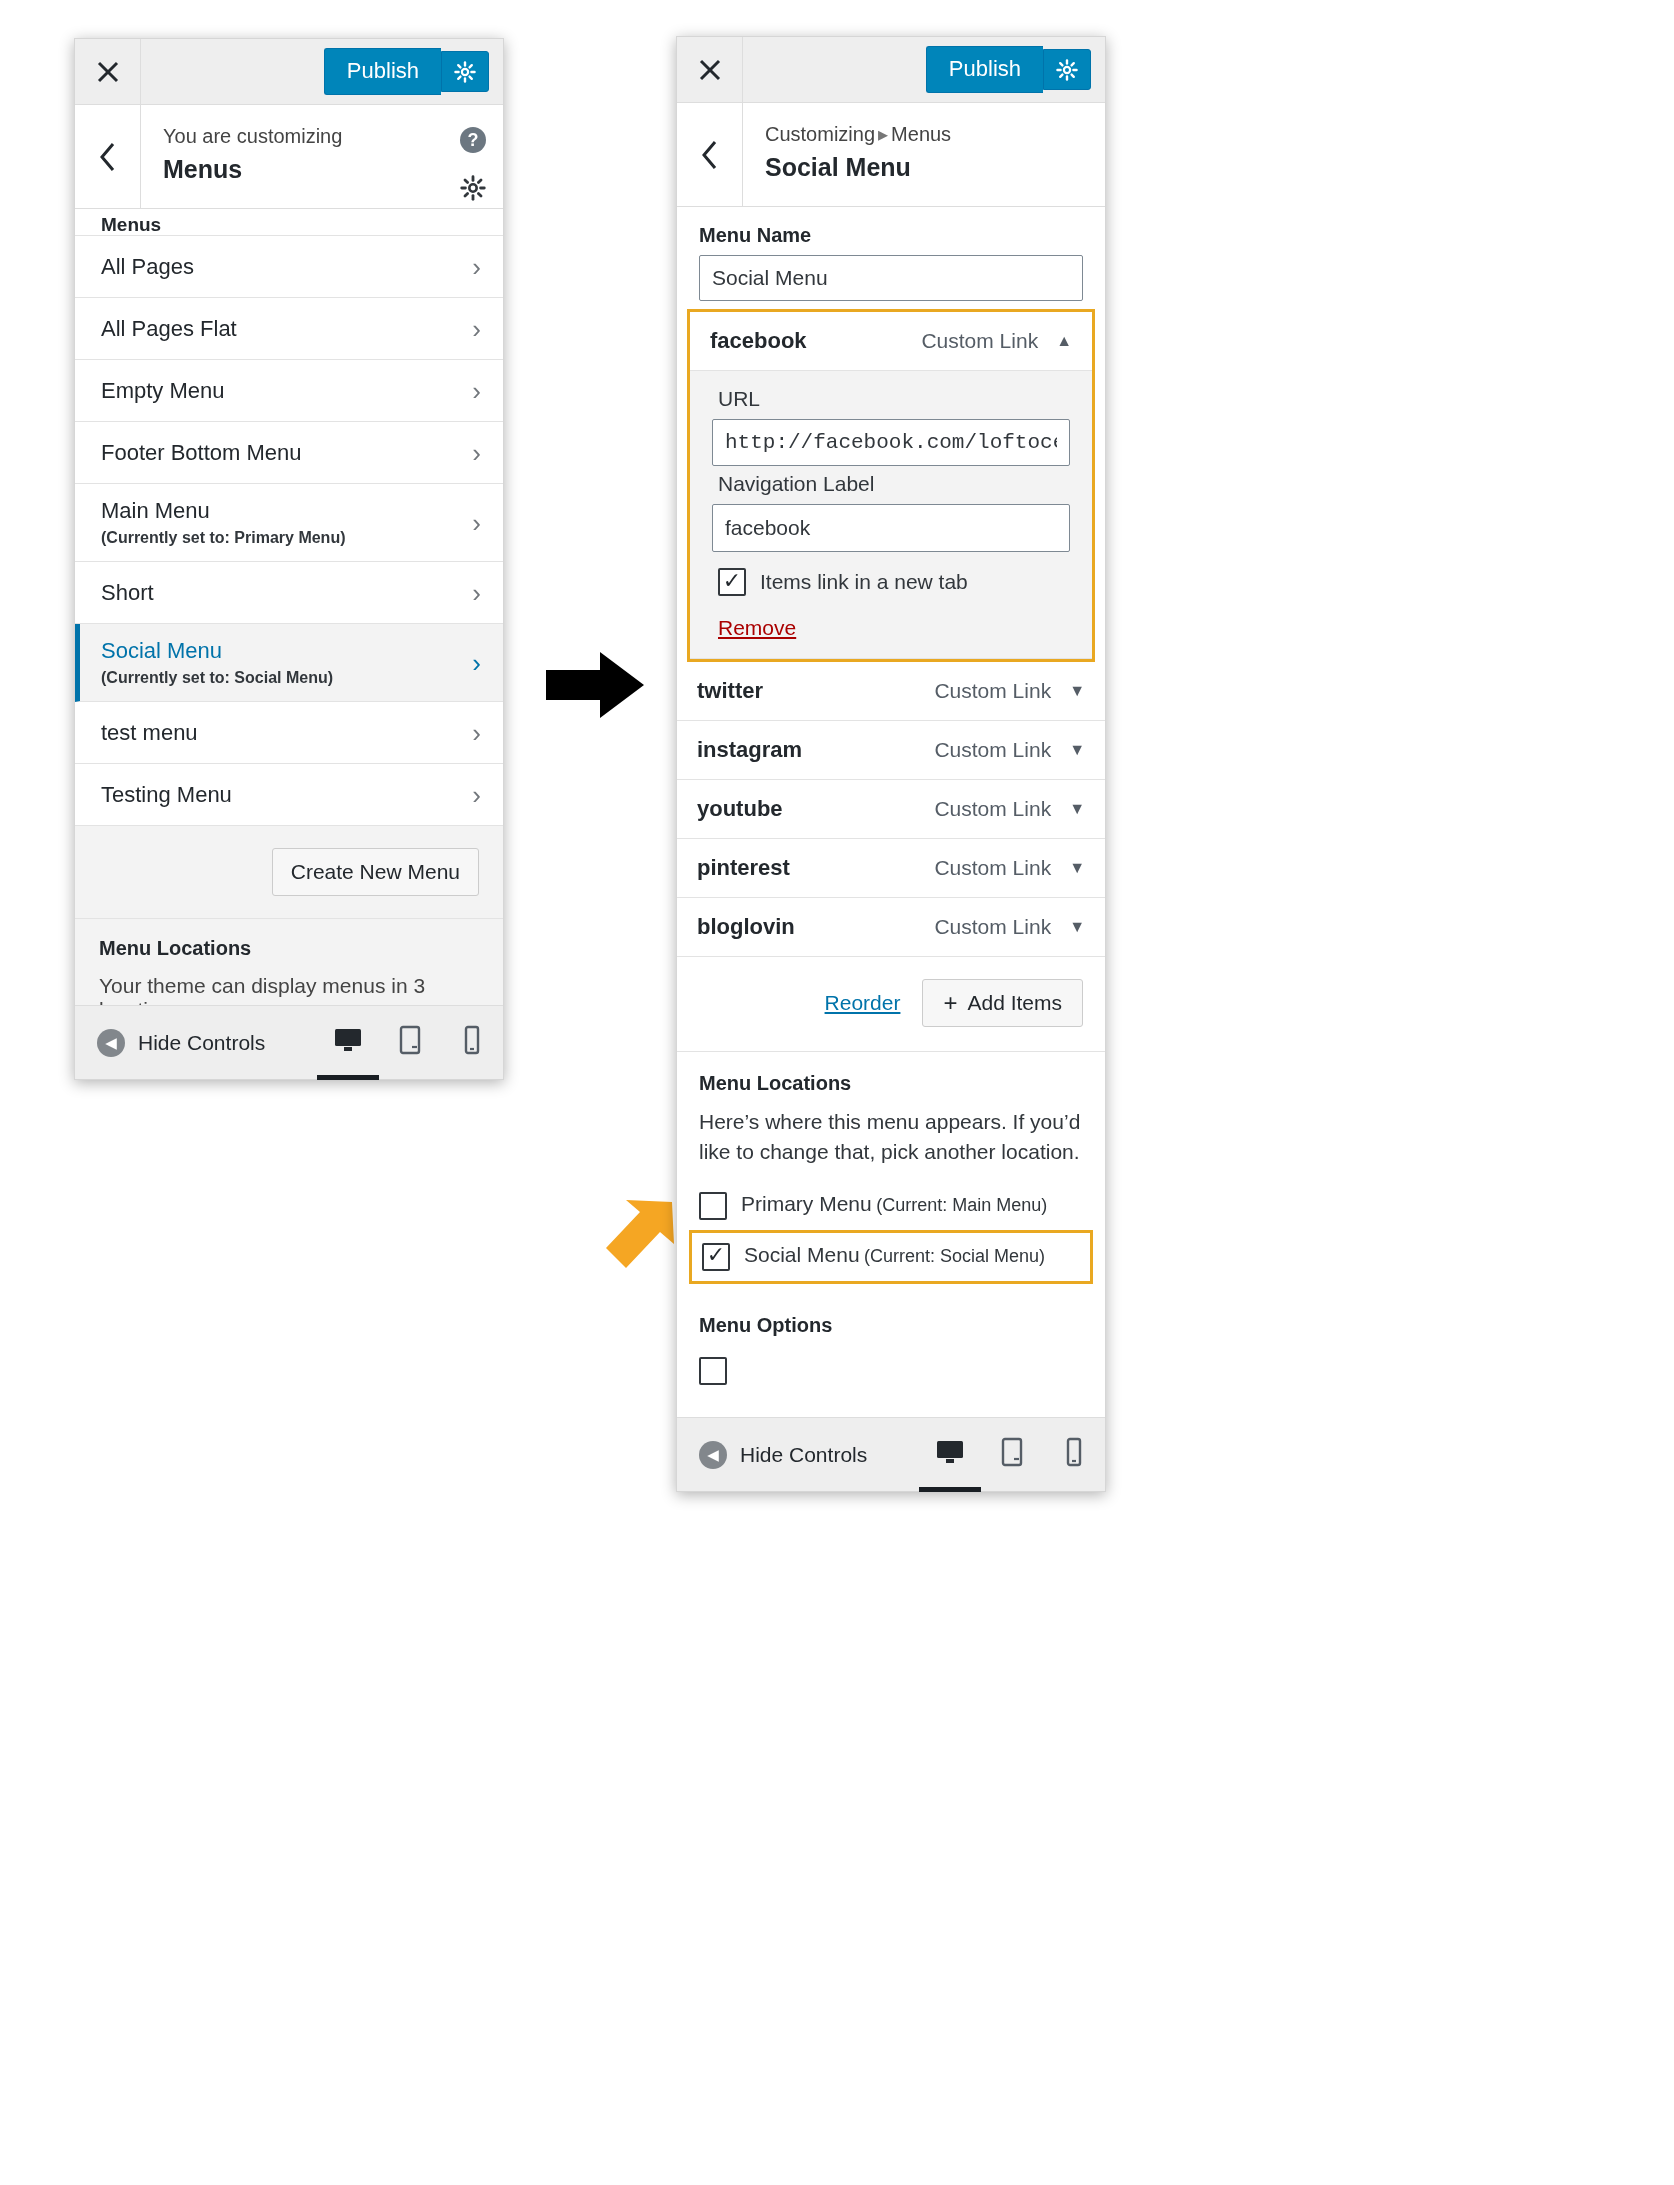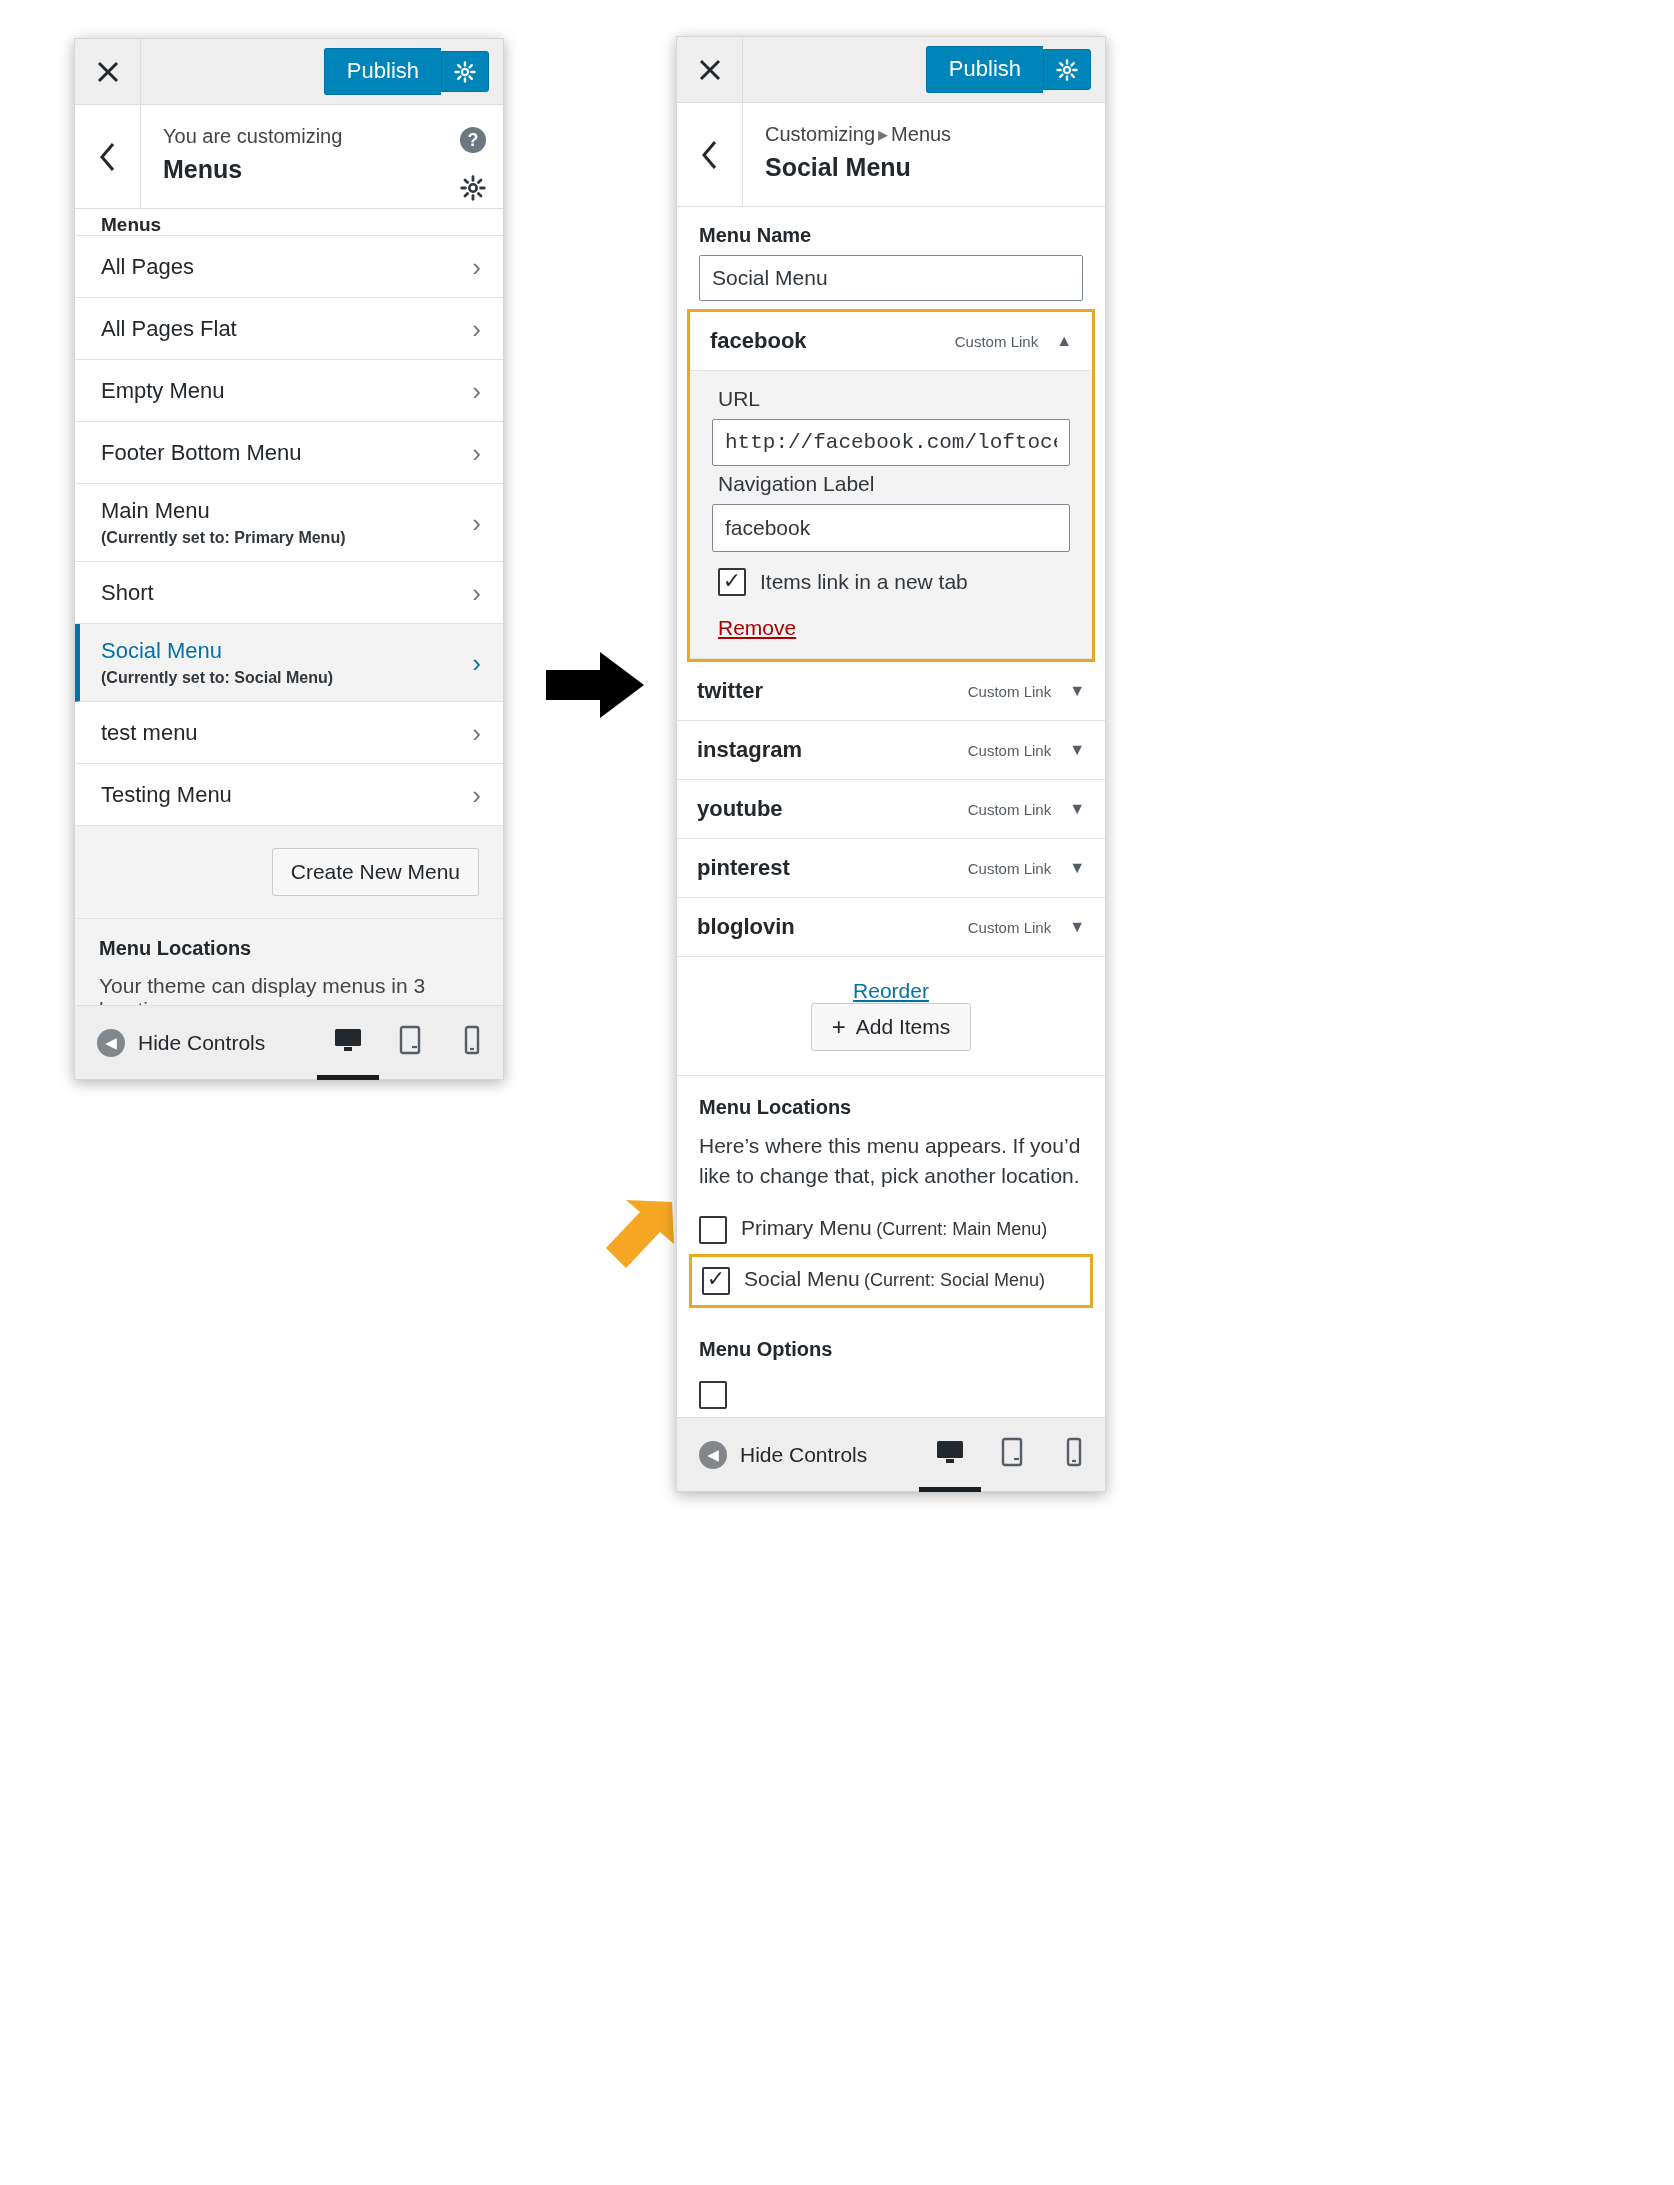--- a/index.html
+++ b/index.html
@@ -228,21 +228,21 @@
     padding: 16px 20px;
     border-bottom: 1px solid #e3e3e3;
     background: #ffffff;
     cursor: pointer;
   }
   .item-row .name {
     flex: 1;
     font-size: 22px; font-weight: bold; color: #23282d;
   }
   .item-row .type {
-    font-size: 15px; color: #555d66; padding-right: 18px;
+    font-size: 21px; color: #555d66; padding-right: 18px;
   }
   .caret { color: #555d66; font-size: 16px; }
 
   .item-body {
     background: #f3f3f3;
     padding: 10px 22px 18px;
     border-bottom: 1px solid #e3e3e3;
   }
   .item-body .sub-label {
     font-size: 21px; color: #32373c; padding: 6px 6px 8px;
@@ -275,23 +275,23 @@
   .checkline .txt { font-size: 21px; color: #32373c; }
   .link-red {
     display: inline-block;
     margin: 14px 6px 0;
     font-size: 21px; color: #a00; text-decoration: underline;
     cursor: pointer;
   }
 
   .actions-row {
     display: flex; align-items: center; justify-content: flex-end;
+    gap: 22px;
     padding: 22px 22px 24px;
     border-bottom: 1px solid #e3e3e3;
-    flex-direction: column;
   }
   .link-blue {
     font-size: 21px; color: #0073aa; text-decoration: underline; cursor: pointer;
   }
   .add-items {
     display: flex; align-items: center; gap: 10px;
     background: #f7f7f7; border: 1px solid #cccccc; border-radius: 3px;
     padding: 11px 20px; font-size: 21px; color: #23282d; cursor: pointer;
   }
   .plus { font-size: 24px; line-height: 1; }

